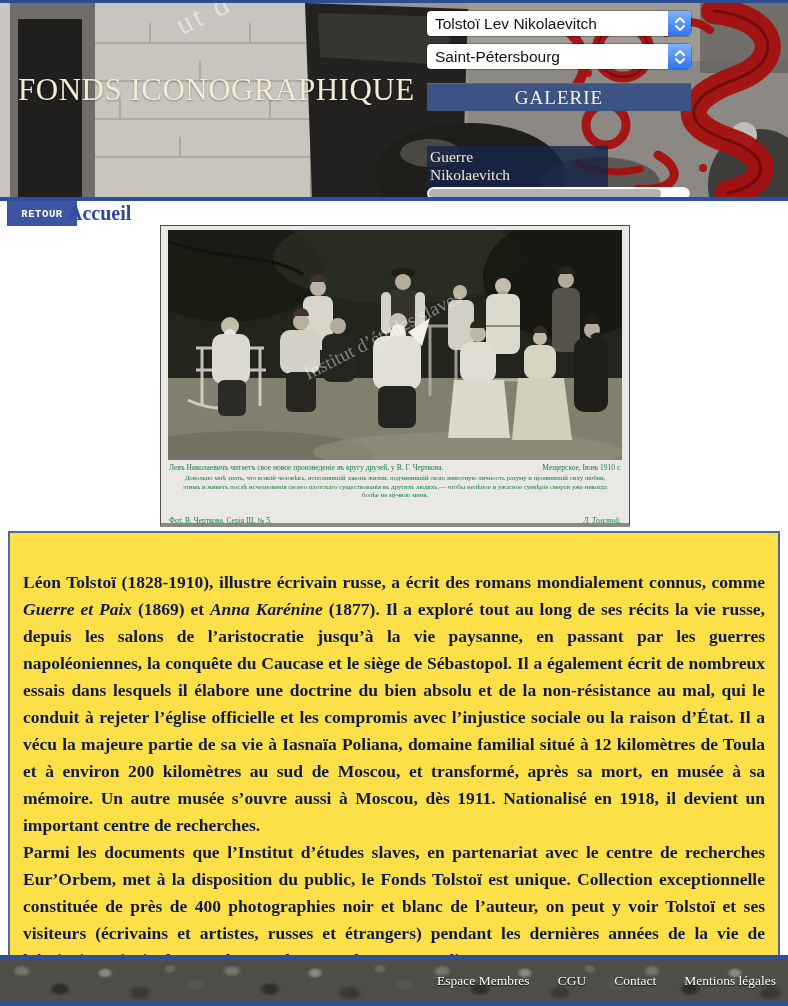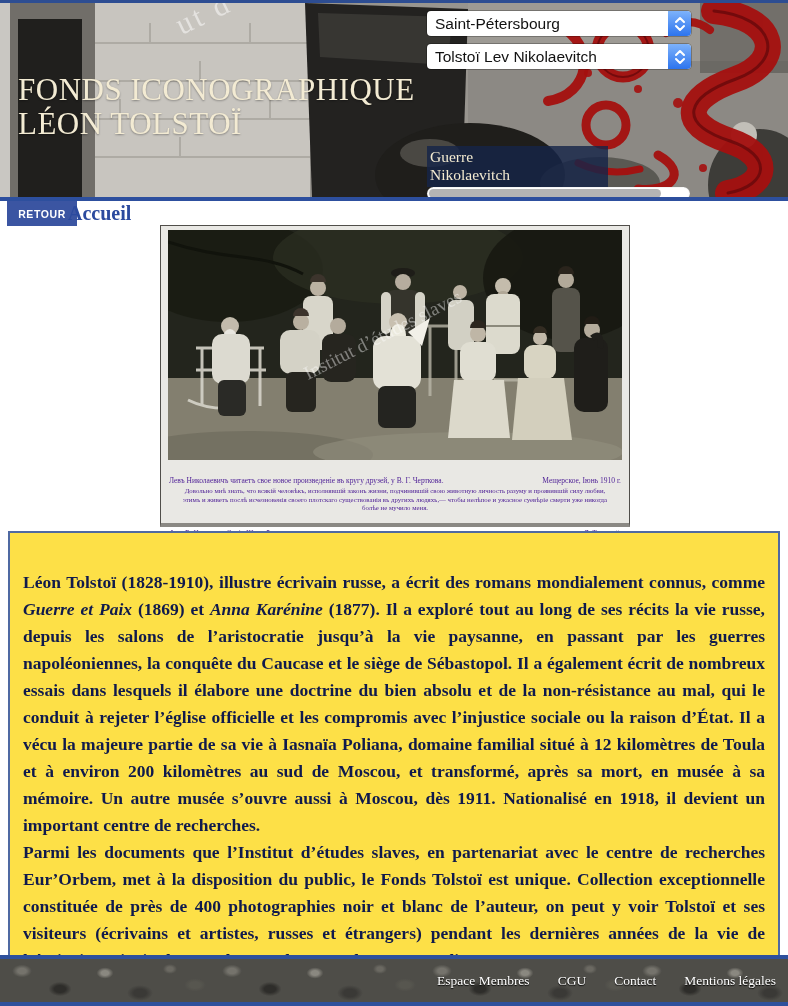--- a/index.html
+++ b/index.html
@@ -31,30 +31,30 @@
           background:rgba(22,36,72,.82);padding:2px 0 3px 3px;}
   .menu-strip a{display:block;color:#f3ead0;font-size:15.5px;line-height:18px;text-decoration:none;
           font-family:"Liberation Serif",serif;}
   .hscroll{position:absolute;left:427px;top:184px;width:263px;height:13px;background:#fff;
           border-radius:7px;z-index:4;box-shadow:inset 0 0 1px rgba(0,0,0,.4);}
   .hscroll .thumb{position:absolute;left:2px;top:2px;width:232px;height:9px;background:#b4b4b4;
           border-radius:5px;}
 
   
   .retour-btn{position:absolute;left:7px;top:201px;width:70px;height:25px;background:#3b55a2;
-          border:none;color:#fff;font-family:Liberation Sans, sans-serif;font-weight:bold;
+          border:none;color:#fff;font-family:Liberation Mono, monospace;font-weight:bold;
           font-size:10.5px;letter-spacing:.6px;text-align:center;cursor:pointer;}
   .accueil{position:absolute;left:68px;top:201px;font-weight:bold;font-size:20px;color:#2b4a9e;
           line-height:25px;text-decoration:none;}
 
   
   .photo-card{position:absolute;left:160px;top:225px;width:470px;height:302px;box-sizing:border-box;
           background:#e9e8e4;border:1px solid #504e4a;border-bottom:4px solid #8b8984;}
   .photo-img{display:block;margin:4px 7px 0 7px;}
-  .caption{padding:16px 8px 0 8px;color:#4c1d95;}
+  .caption{padding:3px 8px 0 8px;color:#15803d;}
   .cap-row{display:flex;justify-content:space-between;font-size:7.5px;line-height:9px;}
   .cap-quote{font-size:6.8px;line-height:8.6px;text-align:center;margin:2px 12px 0 12px;}
   .cap-sig{font-style:italic;}
 
   
   .panel{position:absolute;left:8px;top:531px;width:772px;height:424px;box-sizing:border-box;
           background:#fde047;border:2px solid #4f69a2;border-bottom:none;
           padding:36px 13px 0 13px;overflow:hidden;}
   .panel p{margin:0;color:#101a4c;font-weight:bold;font-size:17.5px;line-height:27px;
           text-align:justify;}
@@ -122,42 +122,42 @@
       <g fill="#a5100f" opacity="0.9">
         <circle cx="160" cy="100" r="5"></circle>
           <circle cx="120" cy="86" r="4"></circle>
         <circle cx="185" cy="165" r="4"></circle>
           <circle cx="70" cy="70" r="4"></circle>
       </g>
     </svg>
 
     <h1 class="site-title">
       <span>FONDS ICONOGRAPHIQUE</span><br>
-      <span>LÉON TOLSTOÏ</span>
     </h1>
 
     <div class="controls">
+      <div class="fakeselect">
+        <span class="val">Tolstoï Lev Nikolaevitch</span>
+        <span class="stepper">
+          <svg width="14" height="18" viewBox="0 0 14 18">
+            <path d="M3 7 L7 3 L11 7" fill="none" stroke="#fff" stroke-width="2" stroke-linecap="round" stroke-linejoin="round"></path>
+            <path d="M3 11 L7 15 L11 11" fill="none" stroke="#fff" stroke-width="2" stroke-linecap="round" stroke-linejoin="round"></path>
+          </svg>
+        </span>
+      </div>
       <div class="fakeselect">
         <span class="val">Saint-Pétersbourg</span>
         <span class="stepper">
           <svg width="14" height="18" viewBox="0 0 14 18">
             <path d="M3 7 L7 3 L11 7" fill="none" stroke="#fff" stroke-width="2" stroke-linecap="round" stroke-linejoin="round"></path>
             <path d="M3 11 L7 15 L11 11" fill="none" stroke="#fff" stroke-width="2" stroke-linecap="round" stroke-linejoin="round"></path>
           </svg>
         </span>
       </div>
-      <div class="fakeselect">
-        <span class="val">Tolstoï Lev Nikolaevitch</span>
-        <span class="stepper">
-          <svg width="14" height="18" viewBox="0 0 14 18">
-            <path d="M3 7 L7 3 L11 7" fill="none" stroke="#fff" stroke-width="2" stroke-linecap="round" stroke-linejoin="round"></path>
-            <path d="M3 11 L7 15 L11 11" fill="none" stroke="#fff" stroke-width="2" stroke-linecap="round" stroke-linejoin="round"></path>
-          </svg>
-        </span>
-      </div>
+      <button class="galerie-btn">GALERIE</button>
     </div>
 
     <nav class="menu-strip">
       <a href="#">Guerre</a>
       <a href="#">Nikolaevitch</a>
     </nav>
 
     <div class="hscroll">
       <div class="thumb"></div>
     </div>

